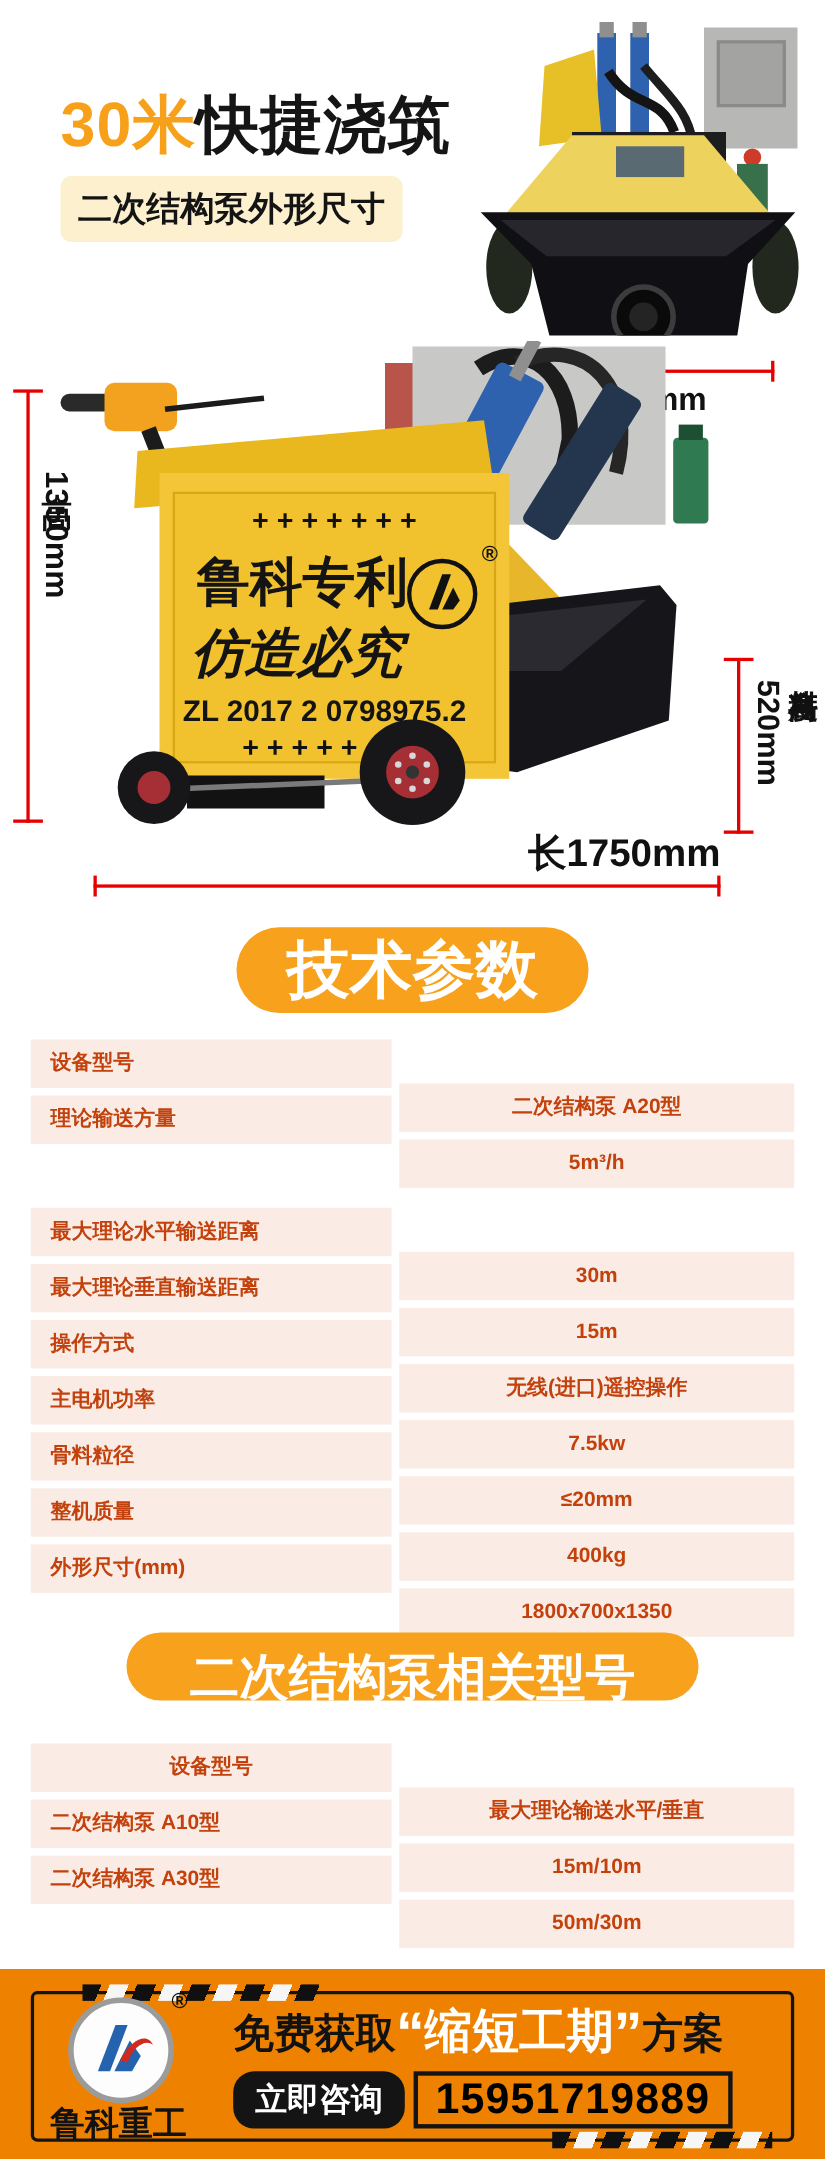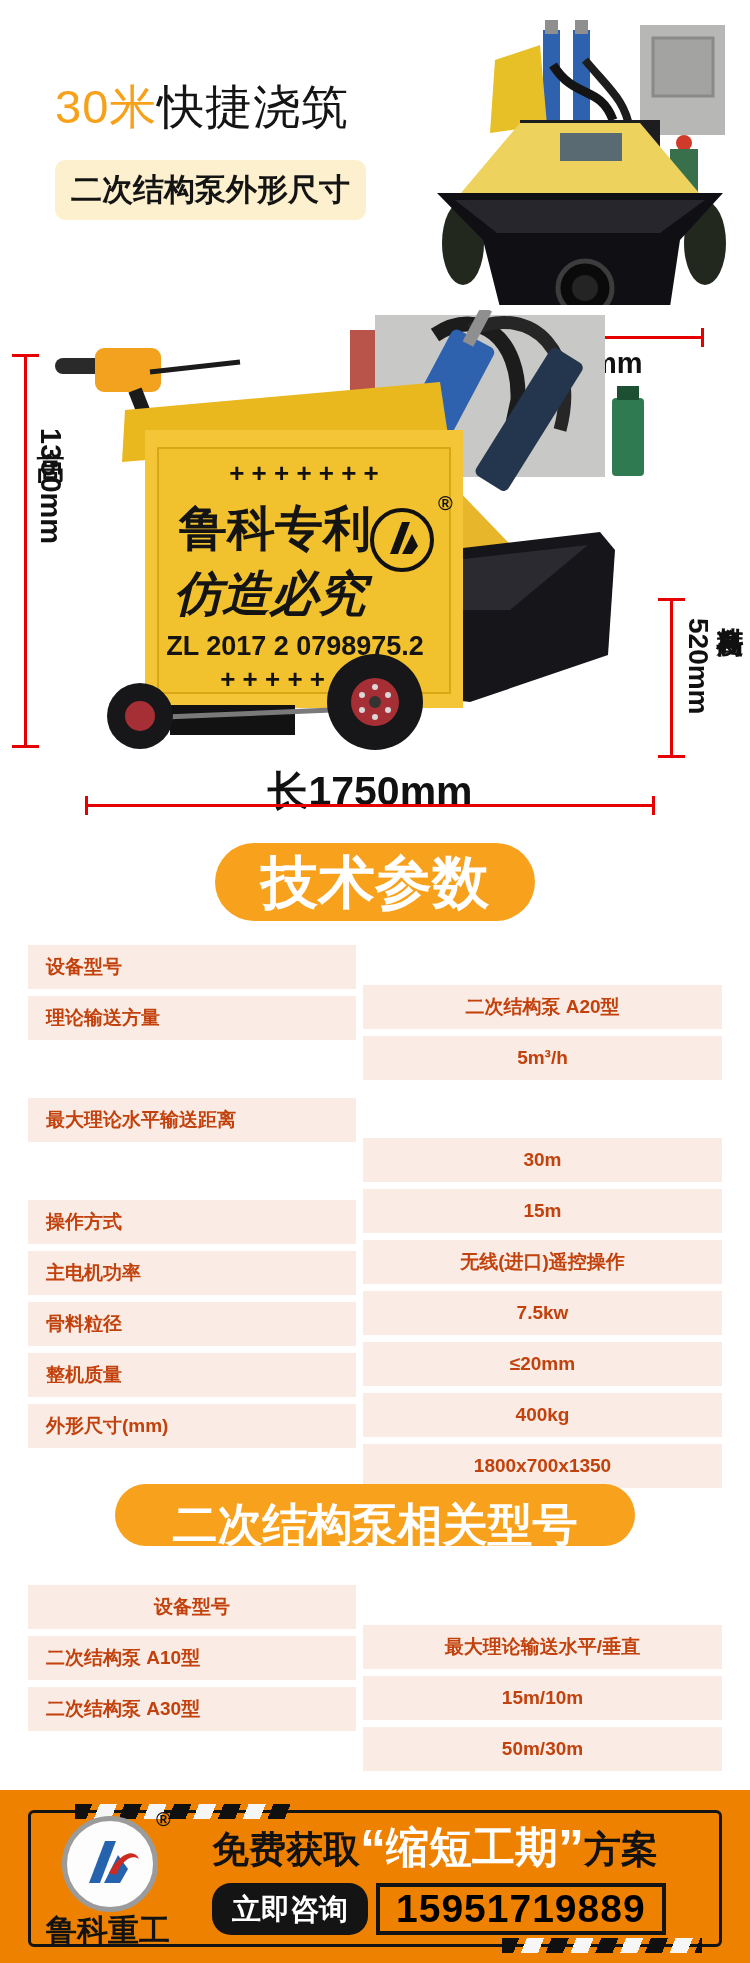--- a/index.html
+++ b/index.html
@@ -1,19 +1,19 @@
 <!DOCTYPE html>
 <html><head>
 <meta charset="utf-8">
 <style>
   html,body{margin:0;padding:0;background:#ffffff;}
   #page{position:relative;width:750px;height:1963px;margin:0 auto;background:#fff;overflow:hidden;
         font-family:"Liberation Sans","DejaVu Sans",sans-serif;color:#151515;}
   
-  .title{position:absolute;left:55px;top:76px;font-size:47px;font-weight:400;letter-spacing:1px;white-space:nowrap;}
+  .title{position:absolute;left:55px;top:76px;font-size:57px;font-weight:700;letter-spacing:1px;white-space:nowrap;}
   .title .hl{color:#f7a11b;}
   .badge{position:absolute;left:55px;top:160px;background:#fcf0cf;border-radius:10px;
          padding:9px 16px;font-size:31px;font-weight:700;color:#141414;}
   
   .dim{position:absolute;background:#e60000;}
   .dim-label{position:absolute;color:#111;font-weight:700;white-space:nowrap;}
   .vtext{writing-mode:vertical-rl;text-orientation:mixed;}
   
   .pill{position:absolute;background:#f8a11d;border-radius:45px;color:#fff;font-weight:900;
         text-align:center;white-space:nowrap;}
@@ -141,40 +141,41 @@
   <div class="dim" style="left:12px;top:354px;width:27px;height:3px;"></div>
   <div class="dim" style="left:12px;top:745px;width:27px;height:3px;"></div>
   <div class="dim-label vtext" style="left:31px;top:428px;font-size:29px;">高1350mm</div>
 
   <div class="dim" style="left:670px;top:600px;width:3px;height:158px;"></div>
   <div class="dim" style="left:658px;top:598px;width:27px;height:3px;"></div>
   <div class="dim" style="left:658px;top:755px;width:27px;height:3px;"></div>
   <div class="dim-label vtext" style="left:682px;top:618px;font-size:28px;">520mm</div>
   <div class="dim-label vtext" style="left:712px;top:606px;font-size:27px;">料斗高度</div>
 
-  <div class="dim-label" style="left:85px;top:752px;width:570px;text-align:center;font-size:41px;margin-top:12px;">长1750mm</div>
+  <div class="dim-label" style="left:85px;top:752px;width:570px;text-align:right;font-size:35px;">长1750mm</div>
   <div class="dim" style="left:85px;top:804px;width:570px;height:3px;"></div>
   <div class="dim" style="left:85px;top:796px;width:3px;height:19px;"></div>
   <div class="dim" style="left:652px;top:796px;width:3px;height:19px;"></div>
 
   <div id="pill1" class="pill">技术参数</div>
 
   <div class="trow" style="top:945px">
     <div class="cell l">设备型号</div>
     <div class="cell r">二次结构泵 A20型</div>
   </div>
   <div class="trow" style="top:996px">
     <div class="cell l">理论输送方量</div>
     <div class="cell r">5m³/h</div>
   </div>
   <div class="trow" style="top:1098px">
     <div class="cell l">最大理论水平输送距离</div>
     <div class="cell r">30m</div>
   </div>
   <div class="trow" style="top:1149px">
+    <div class="cell l">最大理论垂直输送距离</div>
     <div class="cell r">15m</div>
   </div>
   <div class="trow" style="top:1200px">
     <div class="cell l">操作方式</div>
     <div class="cell r">无线(进口)遥控操作</div>
   </div>
   <div class="trow" style="top:1251px">
     <div class="cell l">主电机功率</div>
     <div class="cell r">7.5kw</div>
   </div>

